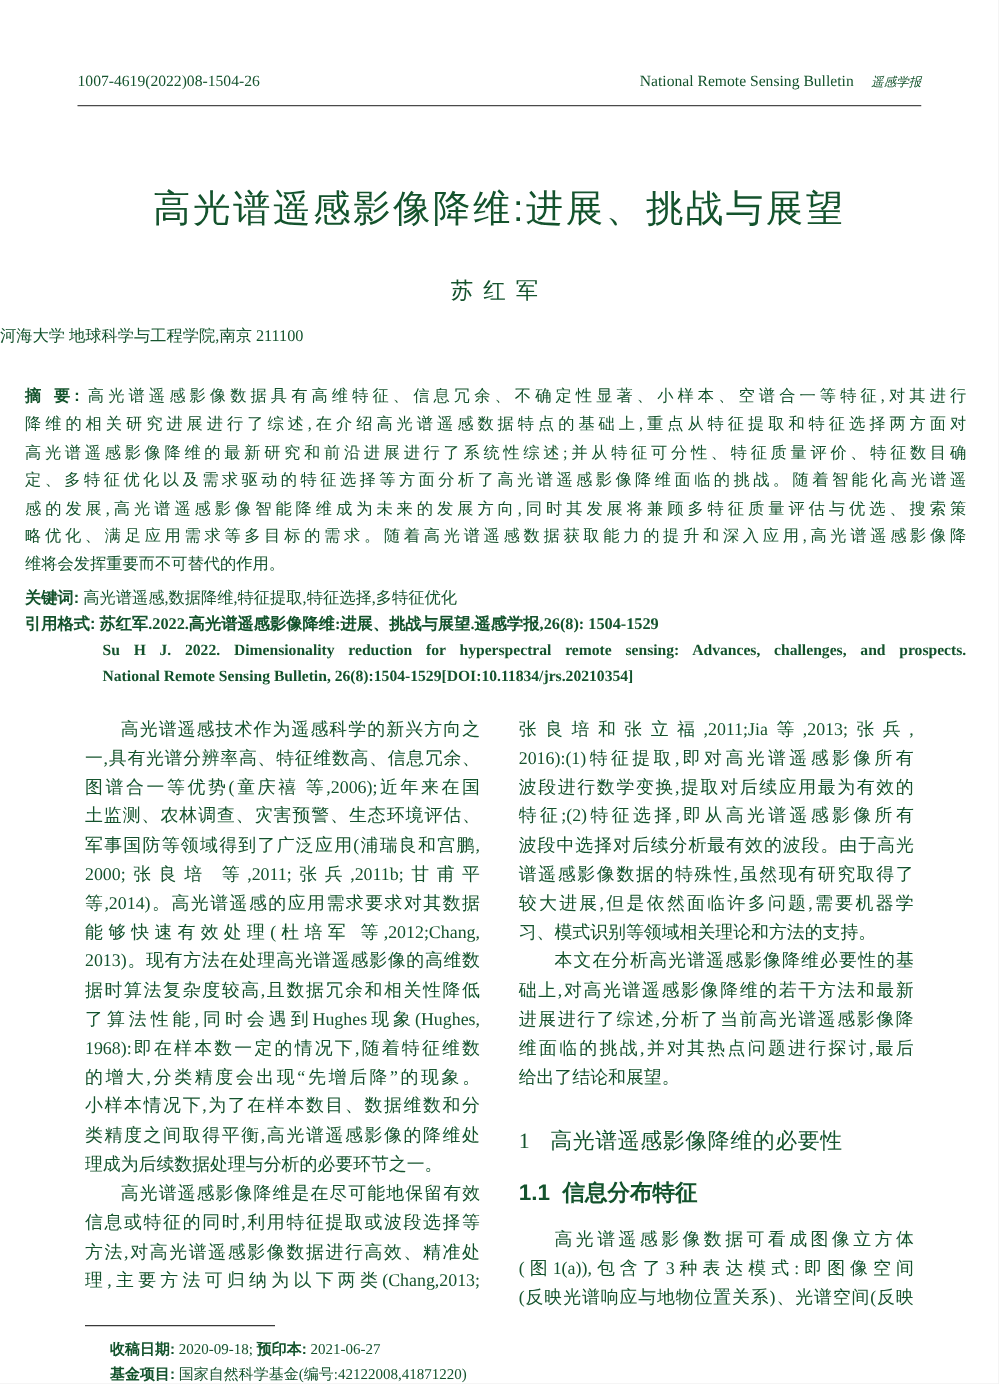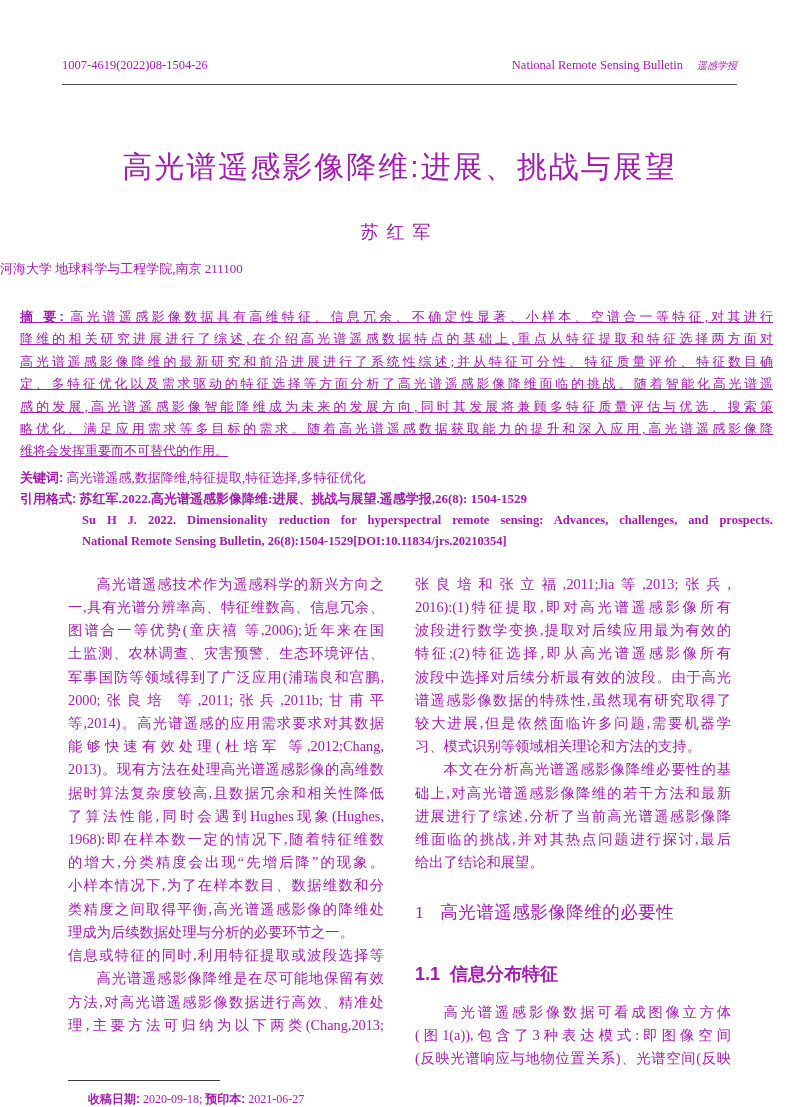--- a/index.html
+++ b/index.html
@@ -1,19 +1,19 @@
 <!DOCTYPE html>
 <html><head>
 <meta charset="utf-8">
 <style>
   * { margin:0; padding:0; box-sizing:border-box; }
   html,body { background:#e8e8e8; }
   .page {
     width:799px; height:1107px; margin:0 auto; background:#ffffff;
-    position:relative; color:#a21caf;
+    position:relative; color:#14532d;
     font-family:"Liberation Serif", serif;
     overflow:hidden;
   }
 
   
   .runhead {
     margin:58px 62px 0 62px;
     display:flex; justify-content:space-between; align-items:baseline;
     font-size:12.5px; padding-bottom:11px;
     border-bottom:1.4px solid #4a4a4a;
@@ -23,34 +23,34 @@
   
   .title {
     margin-top:62px; text-align:center;
     font-family:"Liberation Sans", sans-serif;
     font-size:30px; font-weight:400; letter-spacing:2px;
   }
   .author { margin-top:32px; text-align:center; font-size:18px; letter-spacing:8px; }
   .affil  { margin-top:16px; text-align:left; font-size:13px; }
 
   
-  .abs { margin:28px 26px 0 20px; font-size:13px; line-height:22.4px;text-decoration:underline; }
+  .abs { margin:28px 26px 0 20px; font-size:13px; line-height:22.4px; }
   .line { text-align:justify; text-align-last:justify; }
   .line.end { text-align-last:left; }
   .line.ind { text-indent:2em; }
   b.lbl { font-family:"Liberation Sans", sans-serif; font-weight:700; }
   .kw   { margin:4px 26px 0 20px; font-size:13px; line-height:21.5px; }
   .cite { margin:0 26px 0 20px; font-size:13px; line-height:21.5px; font-weight:700; }
   .cite-en { margin:0 26px 0 82px; font-size:12.5px; line-height:21.5px; font-weight:700; }
 
   
   .body { display:flex; gap:31px; margin:20px 68px 0 68px; }
   .col  { width:322px; font-size:14.3px; line-height:23.2px; }
 
-  .h2 { margin:27px 0 38px 0; font-size:17.5px; letter-spacing:0.5px; }
+  .h2 { margin:27px 0 18px 0; font-size:17.5px; letter-spacing:0.5px; }
   .h2 .num { margin-right:16px; }
   .h3 {
     font-family:"Liberation Sans", sans-serif; font-weight:700;
     font-size:18px; margin:0 0 15px 0;
   }
   .h3 .num { margin-right:10px; }
 
   
   .footrule { margin:9px 0 8px 68px; width:152px; border-top:1.2px solid #3a3a3a; }
   .footnote { margin:0 40px 0 88px; font-size:12px; line-height:20.5px; }
@@ -107,22 +107,22 @@
         <div class="line">等,2014)。高光谱遥感的应用需求要求对其数据</div>
         <div class="line">能够快速有效处理(杜培军 等,2012;Chang,</div>
         <div class="line">2013)。现有方法在处理高光谱遥感影像的高维数</div>
         <div class="line">据时算法复杂度较高,且数据冗余和相关性降低</div>
         <div class="line">了算法性能,同时会遇到Hughes现象(Hughes,</div>
         <div class="line">1968):即在样本数一定的情况下,随着特征维数</div>
         <div class="line">的增大,分类精度会出现“先增后降”的现象。</div>
         <div class="line">小样本情况下,为了在样本数目、数据维数和分</div>
         <div class="line">类精度之间取得平衡,高光谱遥感影像的降维处</div>
         <div class="line end">理成为后续数据处理与分析的必要环节之一。</div>
+        <div class="line ind">高光谱遥感影像降维是在尽可能地保留有效</div>
         <div class="line">信息或特征的同时,利用特征提取或波段选择等</div>
-        <div class="line ind">高光谱遥感影像降维是在尽可能地保留有效</div>
         <div class="line">方法,对高光谱遥感影像数据进行高效、精准处</div>
         <div class="line">理,主要方法可归纳为以下两类(Chang,2013;</div>
       </div>
     <div class="col">
       <div>
           <div class="line">张良培和张立福,2011;Jia等,2013;张兵,</div>
           <div class="line">2016):(1)特征提取,即对高光谱遥感影像所有</div>
           <div class="line">波段进行数学变换,提取对后续应用最为有效的</div>
           <div class="line">特征;(2)特征选择,即从高光谱遥感影像所有</div>
           <div class="line">波段中选择对后续分析最有效的波段。由于高光</div>

